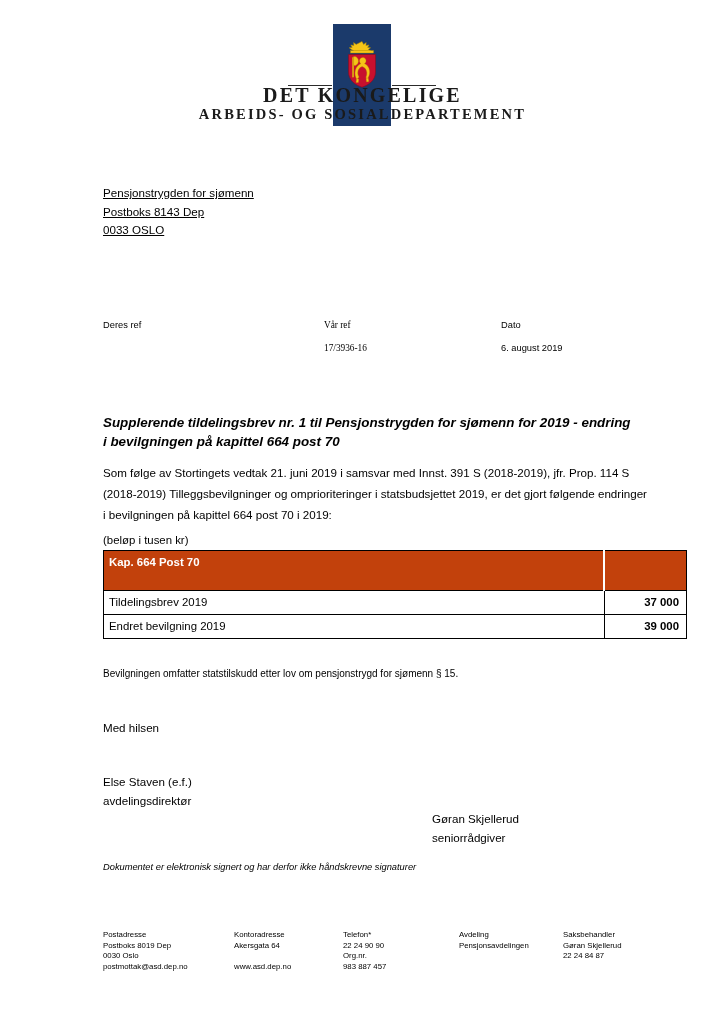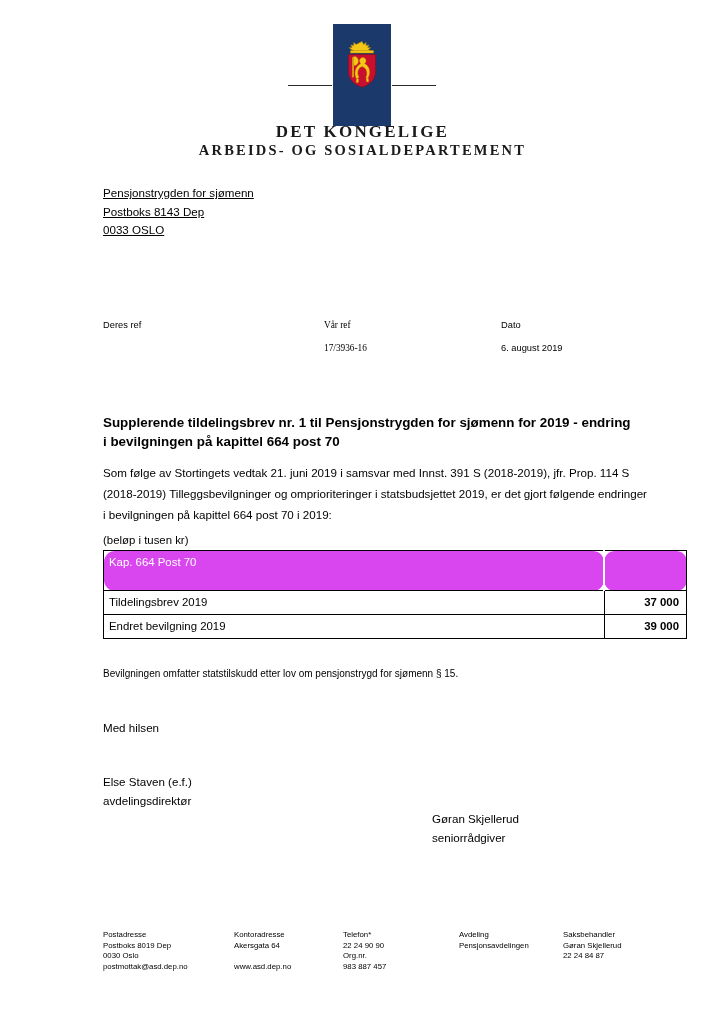--- a/index.html
+++ b/index.html
@@ -58,24 +58,23 @@
     position: absolute;
     left: 0;
     top: 62px;
     width: 725px;
     text-align: center;
     font-family: "Liberation Serif", serif;
     color: #1a1a1a;
     font-weight: bold;
   }
   .lh-line1 {
-    font-size: 17px;
+    font-size: 20px;
     letter-spacing: 2.2px;
     line-height: 19px;
-    margin-top: 36px;
   }
   .lh-line2 {
     font-size: 14.5px;
     letter-spacing: 2.2px;
     line-height: 19px;
   }
 
   
   .addr {
     position: absolute;
@@ -105,20 +104,21 @@
   .rc-dato  { left: 398px; }
 
   .doc-title {
     position: absolute;
     left: 103px;
     top: 414px;
     width: 530px;
     font-size: 13.4px;
     font-weight: bold;
     line-height: 18.5px;
+    font-style: italic;
   }
 
   .intro {
     position: absolute;
     left: 103px;
     top: 462px;
     width: 548px;
     font-size: 11.6px;
     line-height: 21px;
     text-align: left;
@@ -142,28 +142,27 @@
     table-layout: fixed;
     font-size: 11.4px;
   }
   .fig-table td {
     border: 1px solid #000000;
     padding: 2px 5px;
     vertical-align: middle;
     line-height: 15px;
   }
   .fig-table tr.thead td {
-    background: #d946ef;
+    background: #c2410c;
     color: #ffffff;
-    font-weight: normal;
+    font-weight: bold;
     border-color: #000000;
     height: 33px;
     vertical-align: top;
     padding-top: 4px;
-    border-radius: 11px;
   }
   .fig-table tr.thead td.th-gap {
     border-left: 2px solid #ffffff;
   }
   .fig-table td.col-label { width: 489px; }
   .fig-table td.col-value {
     width: 69px;
     text-align: right;
     font-weight: bold;
     padding-right: 7px;
@@ -322,20 +321,21 @@
 
   <div class="sig-left">
     <div>Else Staven (e.f.)</div>
     <div>avdelingsdirektør</div>
   </div>
   <div class="sig-right">
     <div>Gøran Skjellerud</div>
     <div>seniorrådgiver</div>
   </div>
 
+  <div class="esign-note">Dokumentet er elektronisk signert og har derfor ikke håndskrevne signaturer</div>
 
   <div class="footer">
     <div class="fcol fc-0">
       <div class="fhead">Postadresse</div>
       <div>Postboks 8019 Dep</div>
       <div>0030 Oslo</div>
       <div>postmottak@asd.dep.no</div>
     </div>
     <div class="fcol fc-1">
       <div class="fhead">Kontoradresse</div>

